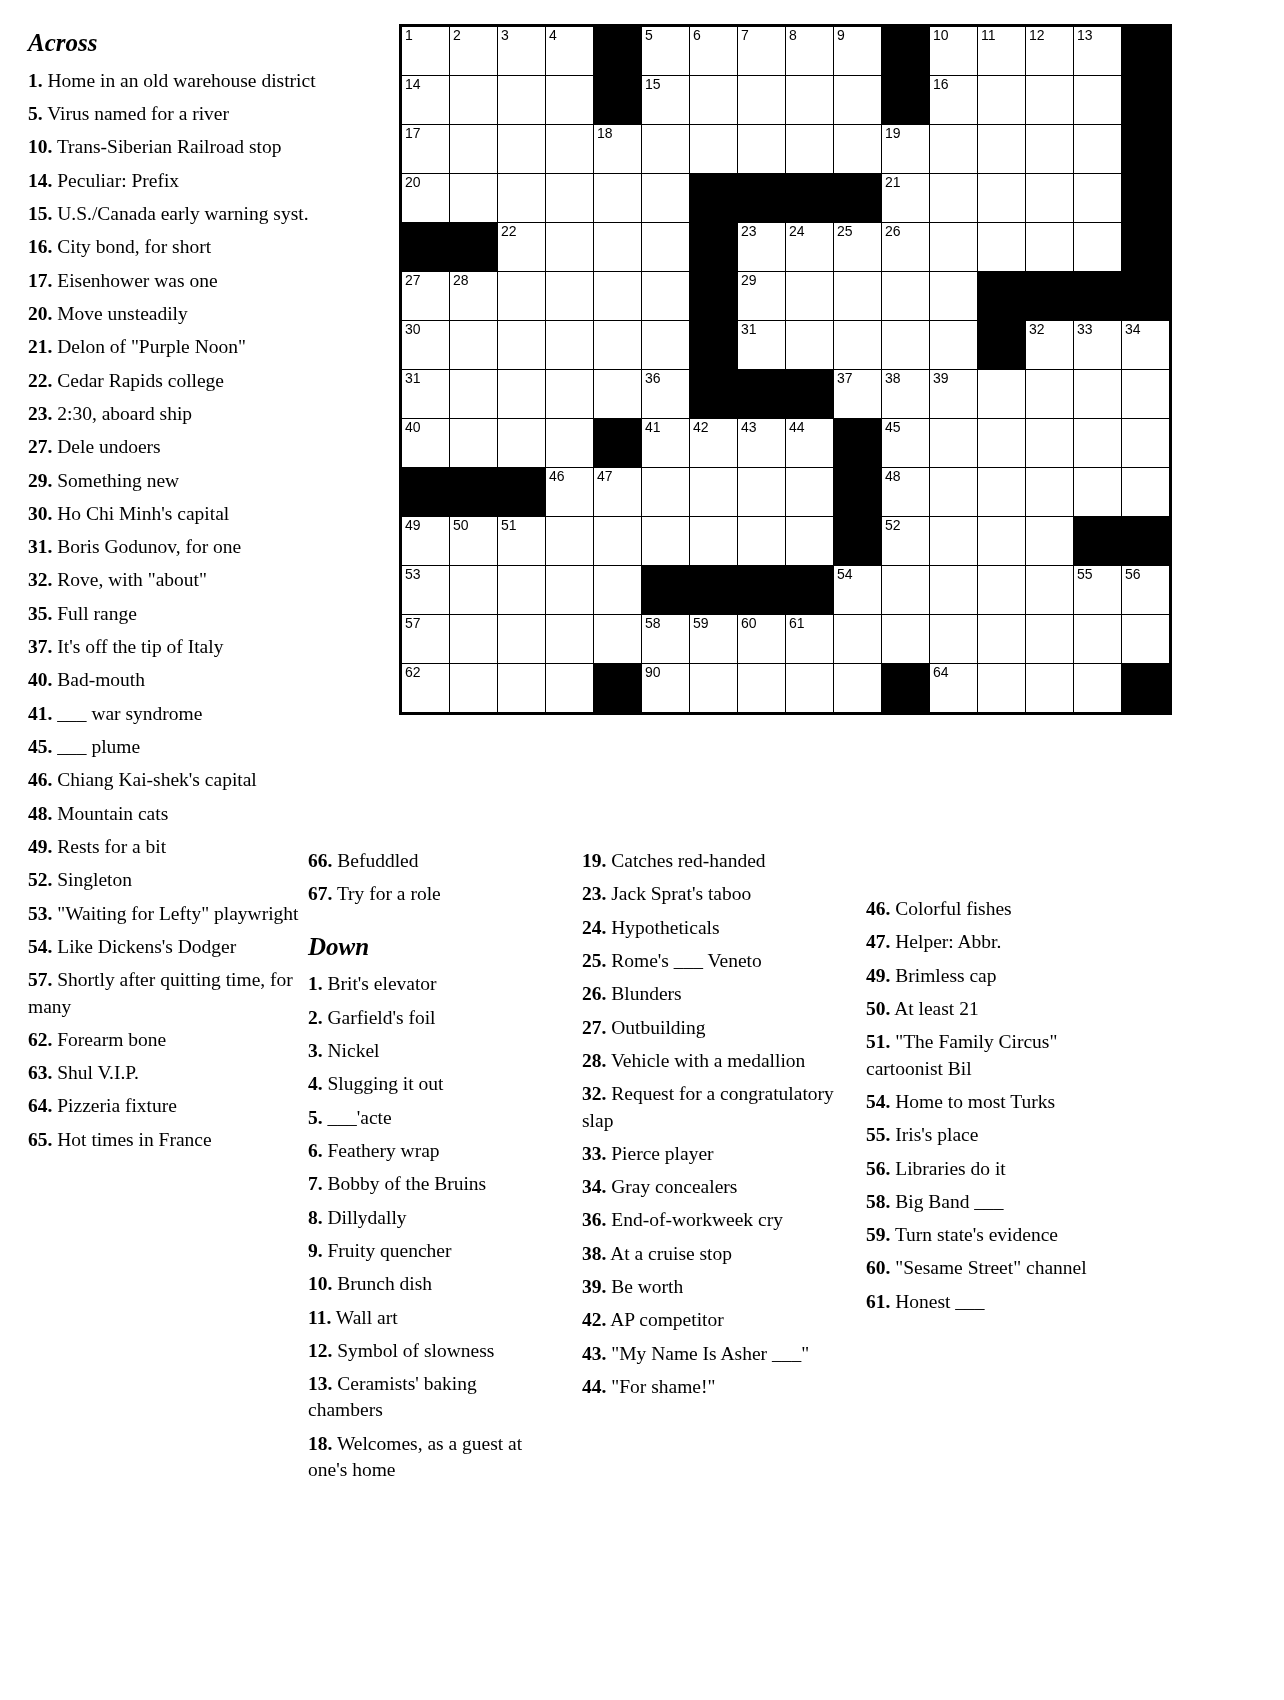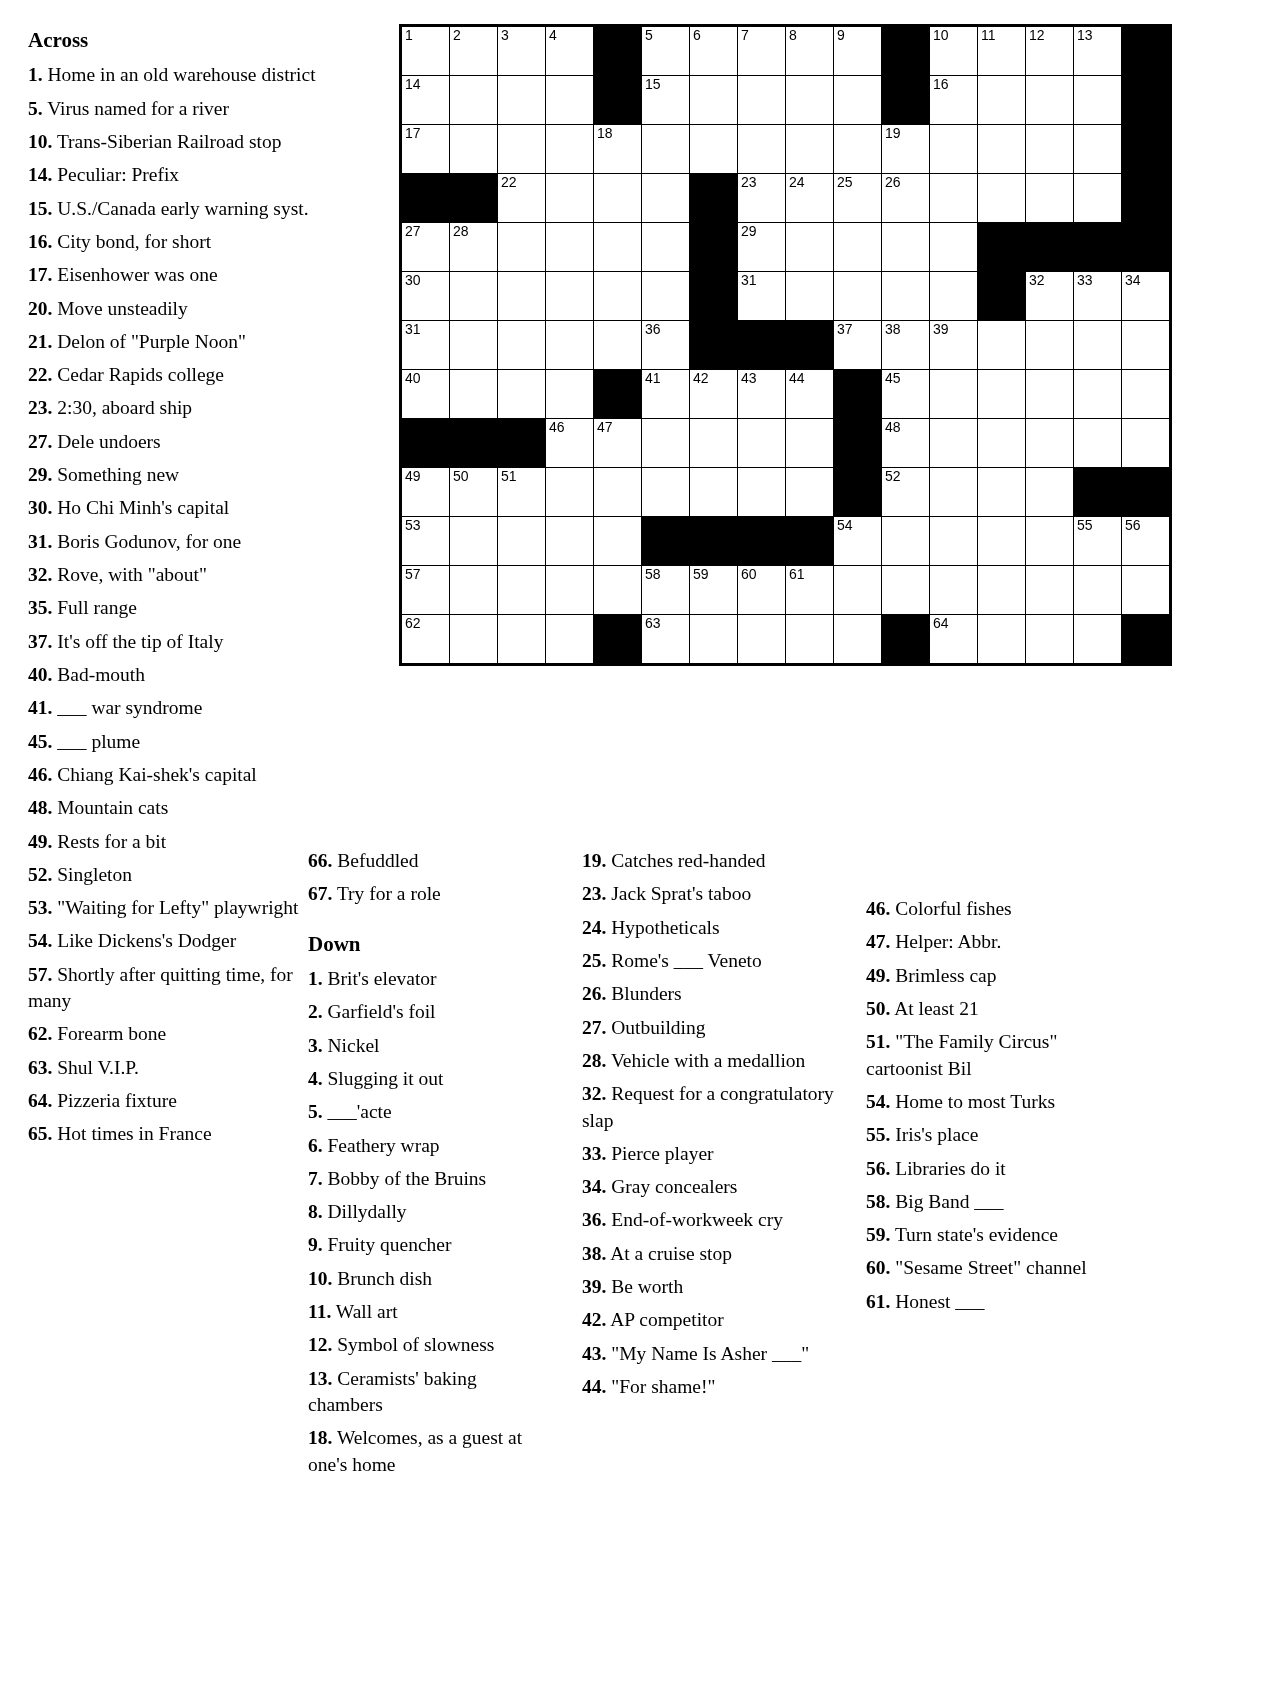--- a/index.html
+++ b/index.html
@@ -39,22 +39,23 @@
   }
   .col-down-3 {
     left: 866px;
     top: 848px;
     width: 268px;
     margin-top: 48px;
   }
 
   .section-head {
     font-weight: bold;
-    font-size: 21px;
+    font-size: 25px;
     margin-bottom: 8px;
+    font-style: italic;
   }
   .section-head.down {
     margin-top: 22px;
   }
   .clue {
     margin-bottom: 7px;
     text-indent: 0;
   }
   .clue .num {
     font-weight: bold;
@@ -283,20 +284,42 @@
           <td>
             <span class="n">19</span>
           </td>
           <td></td>
           <td></td>
           <td></td>
           <td></td>
           <td class="block"></td>
         </tr>
         <tr>
+          <td>
+            <span class="n">20</span>
+          </td>
+          <td></td>
+          <td></td>
+          <td></td>
+          <td></td>
+          <td></td>
+          <td class="block"></td>
+          <td class="block"></td>
+          <td class="block"></td>
+          <td class="block"></td>
+          <td>
+            <span class="n">21</span>
+          </td>
+          <td></td>
+          <td></td>
+          <td></td>
+          <td></td>
+          <td class="block"></td>
+        </tr>
+        <tr>
           <td class="block"></td>
           <td class="block"></td>
           <td>
             <span class="n">22</span>
           </td>
           <td></td>
           <td></td>
           <td></td>
           <td class="block"></td>
           <td>
@@ -533,21 +556,21 @@
         </tr>
         <tr>
           <td>
             <span class="n">62</span>
           </td>
           <td></td>
           <td></td>
           <td></td>
           <td class="block"></td>
           <td>
-            <span class="n">63</span>
+            <span class="n">90</span>
           </td>
           <td></td>
           <td></td>
           <td></td>
           <td></td>
           <td class="block"></td>
           <td>
             <span class="n">64</span>
           </td>
           <td></td>

